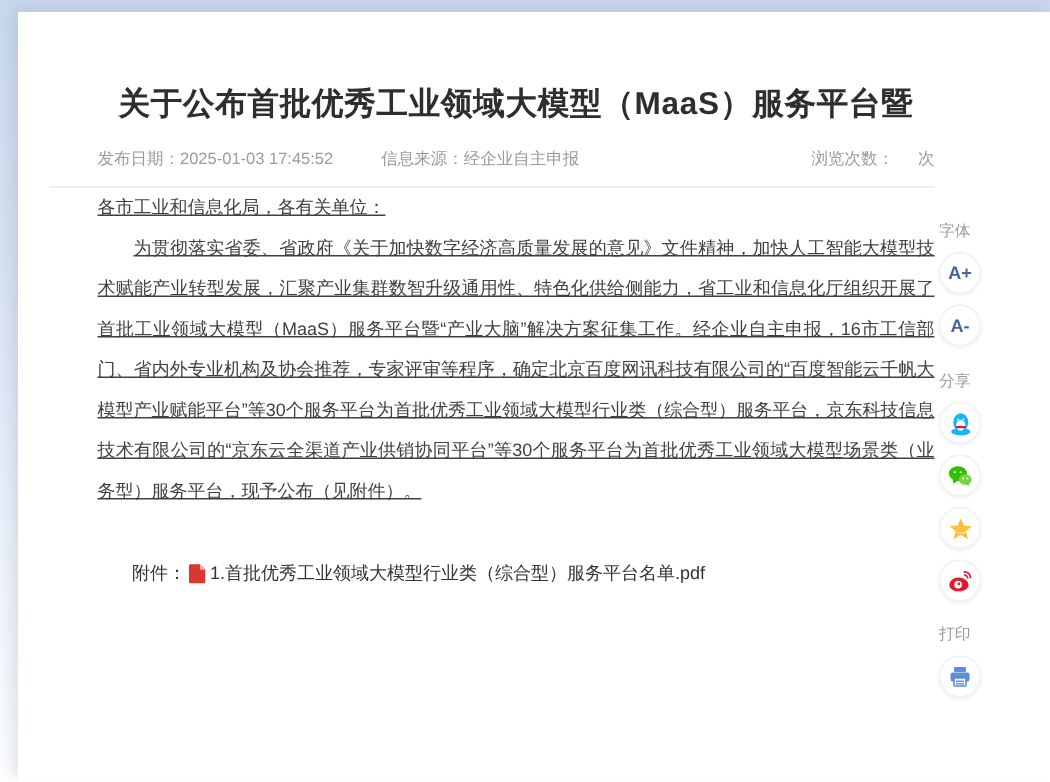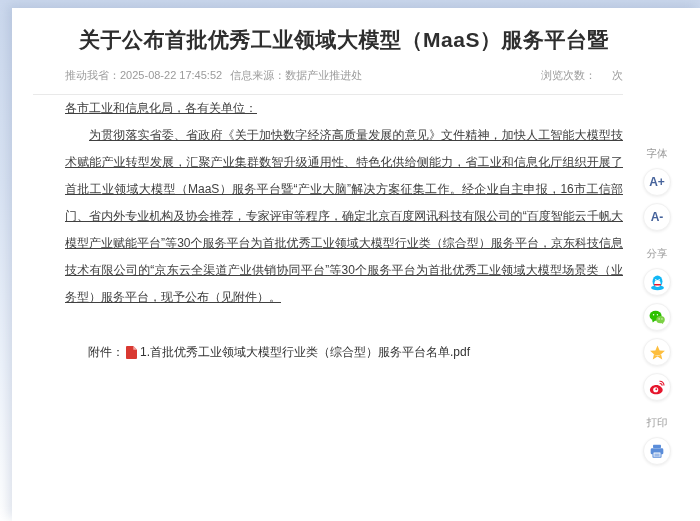--- a/index.html
+++ b/index.html
@@ -9,45 +9,45 @@
     background:linear-gradient(180deg,#cbd8ed 0%,#d9e3f3 35%,#eef3fb 70%,#ffffff 100%);
     position:relative;
   }
   .page-card {
     position:absolute; left:12px; top:8px; width:688px; height:513px;
     background:#ffffff;
     box-shadow:-4px -3px 10px rgba(110,130,170,.22);
   }
   .article { position:absolute; left:53px; top:0; width:558px; }
   .doc-title {
-    margin-top:16px; font-size:21px; line-height:31px; font-weight:bold;
+    margin-top:46px; font-size:21px; line-height:31px; font-weight:bold;
     color:#2e2e2e; text-align:center; letter-spacing:.5px;
   }
   .meta-row {
     margin-top:13px; display:flex; justify-content:space-between;
     font-size:11px; color:#9b9b9b;
   }
-  .meta-left span.gap { margin-left:8px; }
+  .meta-left span.gap { margin-left:32px; }
   .meta-right .unit { margin-left:16px; }
   .divider { margin:11px 0 0 -32px; width:590px; border-top:1px solid #e9e9e9; }
   .body-text {
     margin-top:0; font-size:12px; line-height:27px; color:#404040;
     text-align:justify;
     text-decoration:underline;
   }
   .para { text-indent:2em; }
   .attachments { margin-top:30px; margin-left:23px; font-size:12px; line-height:23px; color:#333; }
   .attach-row { display:flex; align-items:center; }
   .attach-label { flex:none; }
   .pdf-icon { width:11px; height:13px; margin:0 3px 0 2px; flex:none; }
   .attach-link { color:#333; text-decoration:none; cursor:pointer; white-space:nowrap; }
   
   .sidebar {
     position:absolute; left:626px; top:147px; width:62px;
-    display:flex; flex-direction:column; align-items:center;
+    display:flex; flex-direction:column; 
   }
   .side-label { font-size:10.5px; color:#9b9b9b; margin-bottom:7px; }
   .circle-btn {
     width:28px; height:28px; border-radius:50%; background:#fff;
     border:1px solid #f1f1f1; box-shadow:0 1px 3px rgba(0,0,0,.07);
     display:flex; align-items:center; justify-content:center;
     cursor:pointer; margin-bottom:7px;
   }
   .circle-btn svg { display:block; }
   .font-btn { font-size:12px; font-weight:bold; color:#46639b; }
@@ -59,21 +59,21 @@
 
 <div class="page-card">
   <div class="article">
 
     <h1 class="doc-title">
       <span>关于公布首批优秀工业领域大模型（MaaS）服务平台暨</span><br>
     </h1>
 
     <div class="meta-row">
       <div class="meta-left">
-        <span>推动我省：</span><span>2025-08-22 17:45:52</span><span class="gap">信息来源：</span><span>数据产业推进处</span>
+        <span>发布日期：</span><span>2025-01-03 17:45:52</span><span class="gap">信息来源：</span><span>经企业自主申报</span>
       </div>
       <div class="meta-right">
         <span>浏览次数：</span><span class="unit">次</span>
       </div>
     </div>
 
     <div class="divider"></div>
 
     <div class="body-text">
       <div class="salutation">各市工业和信息化局，各有关单位：</div>

